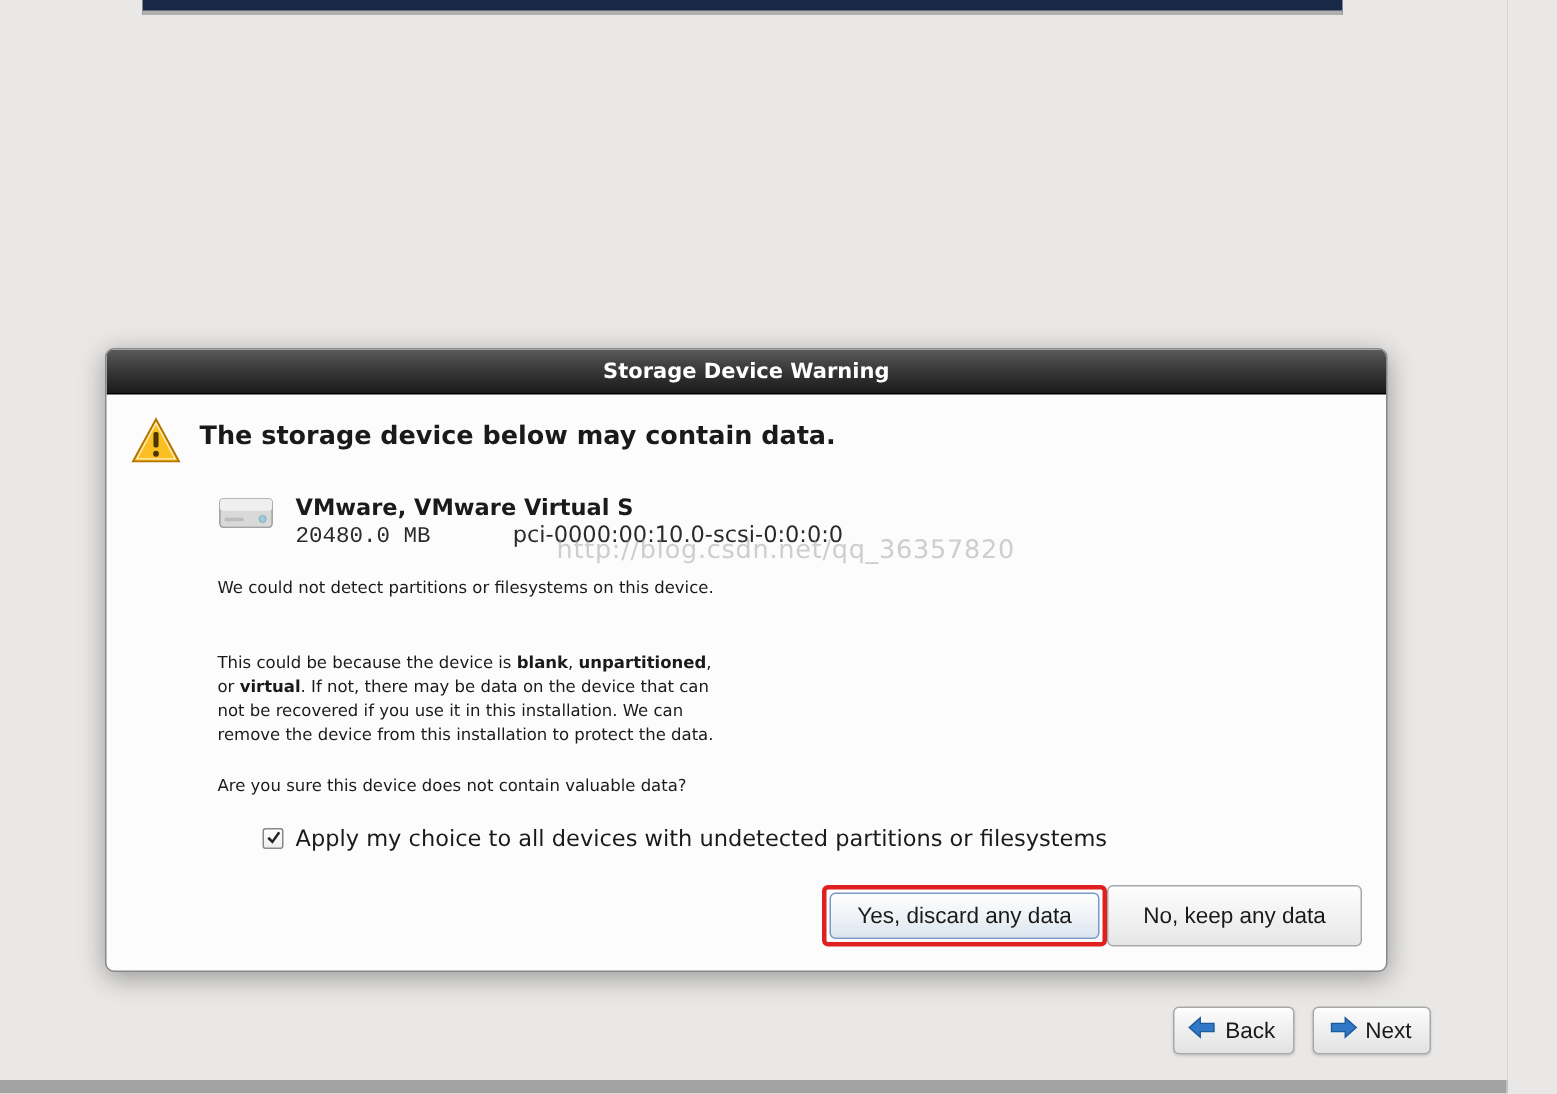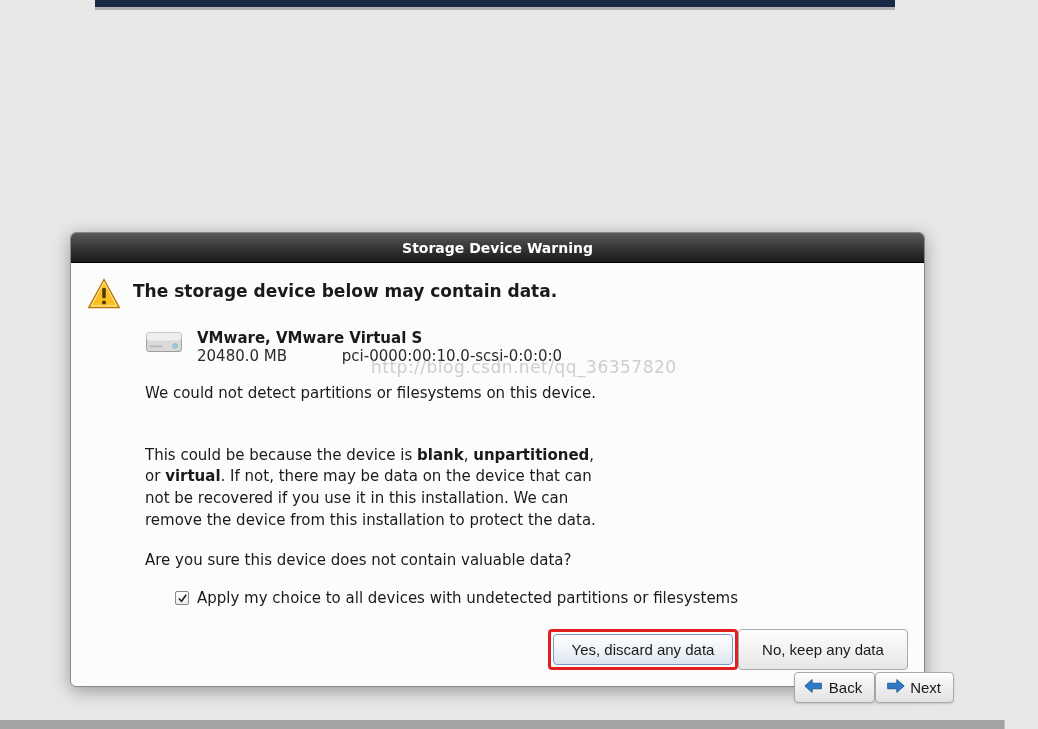--- a/index.html
+++ b/index.html
@@ -99,28 +99,29 @@
       font-size: 15px;
       color: #1a1a1a;
     }
     .device-meta {
       font-size: 15px;
       color: #2a2a2a;
     }
     .device-size {
       display: inline-block;
       min-width: 100px;
+      font-family: Liberation Mono, monospace;
     }
     .device-path {
       display: inline-block;
       margin-left: 40px;
     }
     .msg-block {
       margin-left: 58px;
-      font-size: 15px;
+      font-size: 11px;
       color: #1a1a1a;
       line-height: 1.45;
     }
     .msg-para {
       margin-bottom: 18px;
     }
     .msg-inline {
       display: inline;
     }
     .msg-strong {
@@ -186,21 +187,21 @@
     .discard-highlight .btn {
       border: 1px solid #7a98c8;
       background: linear-gradient(to bottom, #fefefe 0%, #eef2f7 55%, #dbe4ee 100%);
       min-width: 180px;
     }
     .footer-buttons {
       position: absolute;
       right: 50px;
       bottom: 26px;
       display: flex;
-      gap: 0;
+      gap: 12px;
     }
     .nav-btn {
       padding: 5px 12px 5px 8px;
       font-size: 15px;
       border: 1px solid #a8a8a8;
       border-radius: 4px;
       background: linear-gradient(to bottom, #fdfdfd 0%, #efefef 50%, #e2e2e2 100%);
       color: #1a1a1a;
       cursor: pointer;
       display: flex;

